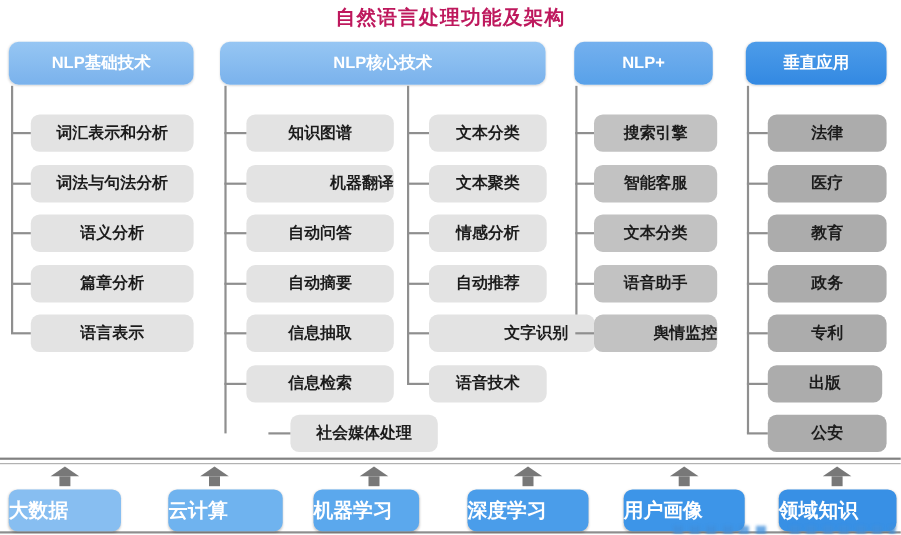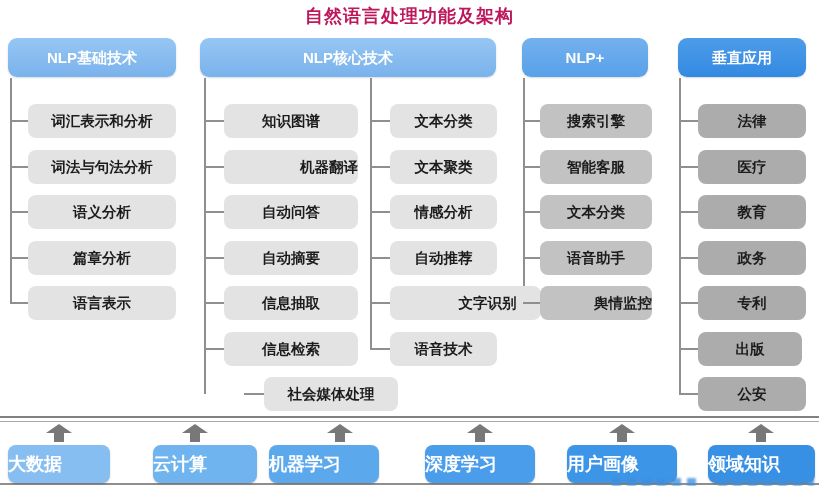--- a/index.html
+++ b/index.html
@@ -107,21 +107,21 @@
 
   <div class="arrow" style="left:46px;"></div>
   <div class="arrow" style="left:182px;"></div>
   <div class="arrow" style="left:327px;"></div>
   <div class="arrow" style="left:467px;"></div>
   <div class="arrow" style="left:609px;"></div>
   <div class="arrow" style="left:748px;"></div>
 
   <div class="found" style="left:8px;width:102px;background:#87bef1;">大数据</div>
   <div class="found" style="left:153px;width:104px;background:#6fb3ef;">云计算</div>
-  <div class="found" style="left:269px;width:110px;background:#5ba8ed;">机器学习</div>
+  <div class="found" style="left:285px;width:96px;background:#5ba8ed;">机器学习</div>
   <div class="found" style="left:425px;width:110px;background:#4a9dea;">深度学习</div>
   <div class="found" style="left:567px;width:110px;background:#3d95e8;">用户画像</div>
   <div class="found" style="left:708px;width:107px;background:#3890e5;">领域知识</div>
 
   <div class="wm" style="left:612px;width:86px;"></div>
   <div class="wm" style="left:718px;width:96px;"></div>
 
 </div>
 
 </body></html>

